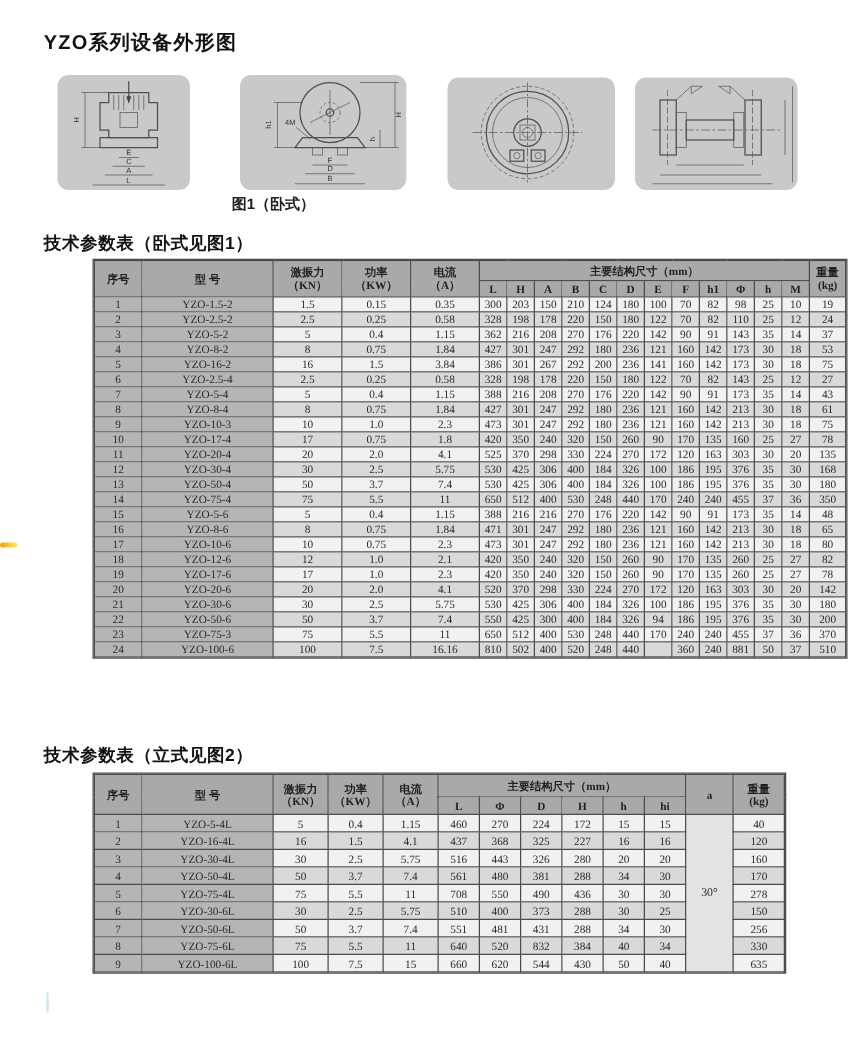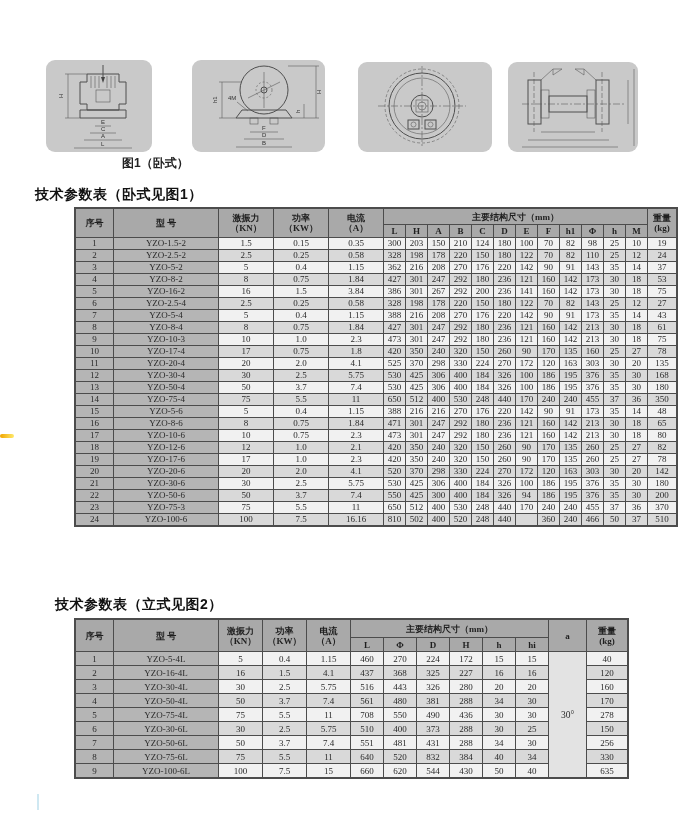--- a/index.html
+++ b/index.html
@@ -1,21 +1,21 @@
 <!DOCTYPE html>
 <html><head>
 <meta charset="utf-8">
 <style>
   * { margin:0; padding:0; box-sizing:border-box; }
   html,body { background:#ffffff; font-family:"Liberation Sans", sans-serif; }
   .page { position:relative; width:680px; height:830px; background:#ffffff; overflow:hidden; }
 
   .title { position:absolute; left:35px; top:24px; font-size:16px; font-weight:bold; color:#121212; letter-spacing:1px; }
   .section { position:absolute; font-size:14px; font-weight:bold; color:#121212; letter-spacing:.5px; }
-  .caption { position:absolute; font-size:12px; font-weight:bold; color:#222; text-align:left; }
+  .caption { position:absolute; font-size:12px; font-weight:bold; color:#222; text-align:right; }
 
   .figbox { position:absolute; background:#c9c9c9; border-radius:9px; }
   .figbox svg { width:100%; height:100%; display:block; }
   .draw { stroke:#4f4f4f; fill:none; stroke-width:1; }
   .thin { stroke:#5a5a5a; fill:none; stroke-width:.6; }
   svg text { font-size:6px; fill:#333; stroke:none; font-family:"Liberation Sans",sans-serif; }
 
   table { position:absolute; border-collapse:collapse; table-layout:fixed; outline:1px solid #4c4c4c;font-family:Liberation Serif, serif; }
   th, td { border:1px solid #4c4c4c; text-align:center; vertical-align:middle; overflow:hidden; }
   th { background:#a9a9a9; font-weight:bold; font-size:9px; line-height:10px; white-space:pre-line; color:#1f1f1f; }
@@ -38,20 +38,21 @@
 
   .mark-yellow { position:absolute; left:0; top:434px; width:14px; height:4px;
                  background:linear-gradient(90deg,#f0a500,#ffe96b); border-radius:2px; }
   .mark-blue { position:absolute; left:37px; top:794px; width:2px; height:16px; background:#cfe8f2; }
 </style>
 </head>
 <body>
 
 <div class="page">
 
+  <div class="title">YZO系列设备外形图</div>
 
   <div class="figbox" style="left:46px; top:60px; width:106px; height:92px;">
     <svg viewBox="0 0 106 92">
       <line class="draw" x1="57" y1="5" x2="57" y2="19"></line>
       <path d="M55,17 L59,17 L57,23 Z" fill="#444" stroke="none"></path>
       <path class="draw" d="M41,14 h32 v8 h7 v22 h-7 v6 h-32 v-6 h-7 v-22 h7 z"></path>
       <line class="thin" x1="45" y1="16" x2="45" y2="28"></line>
       <line class="thin" x1="49" y1="16" x2="49" y2="28"></line>
       <line class="thin" x1="53" y1="16" x2="53" y2="28"></line>
       <line class="thin" x1="61" y1="16" x2="61" y2="28"></line>
@@ -667,29 +668,29 @@
           <td>16.16</td>
           <td>810</td>
           <td>502</td>
           <td>400</td>
           <td>520</td>
           <td>248</td>
           <td>440</td>
           <td></td>
           <td>360</td>
           <td>240</td>
-          <td>466</td>
+          <td>881</td>
           <td>50</td>
           <td>37</td>
           <td>510</td>
         </tr>
       </tbody>
   </table>
 
-  <div class="section" style="left:35px; top:596px;margin-left:20px;">技术参数表（立式见图2）</div>
+  <div class="section" style="left:35px; top:596px;">技术参数表（立式见图2）</div>
 
   <table class="t2">
     <colgroup>
       <col style="width:38px">
         <col style="width:105px">
         <col style="width:44px">
         <col style="width:44px">
         <col style="width:44px">
       <col style="width:33px">
         <col style="width:33px">

